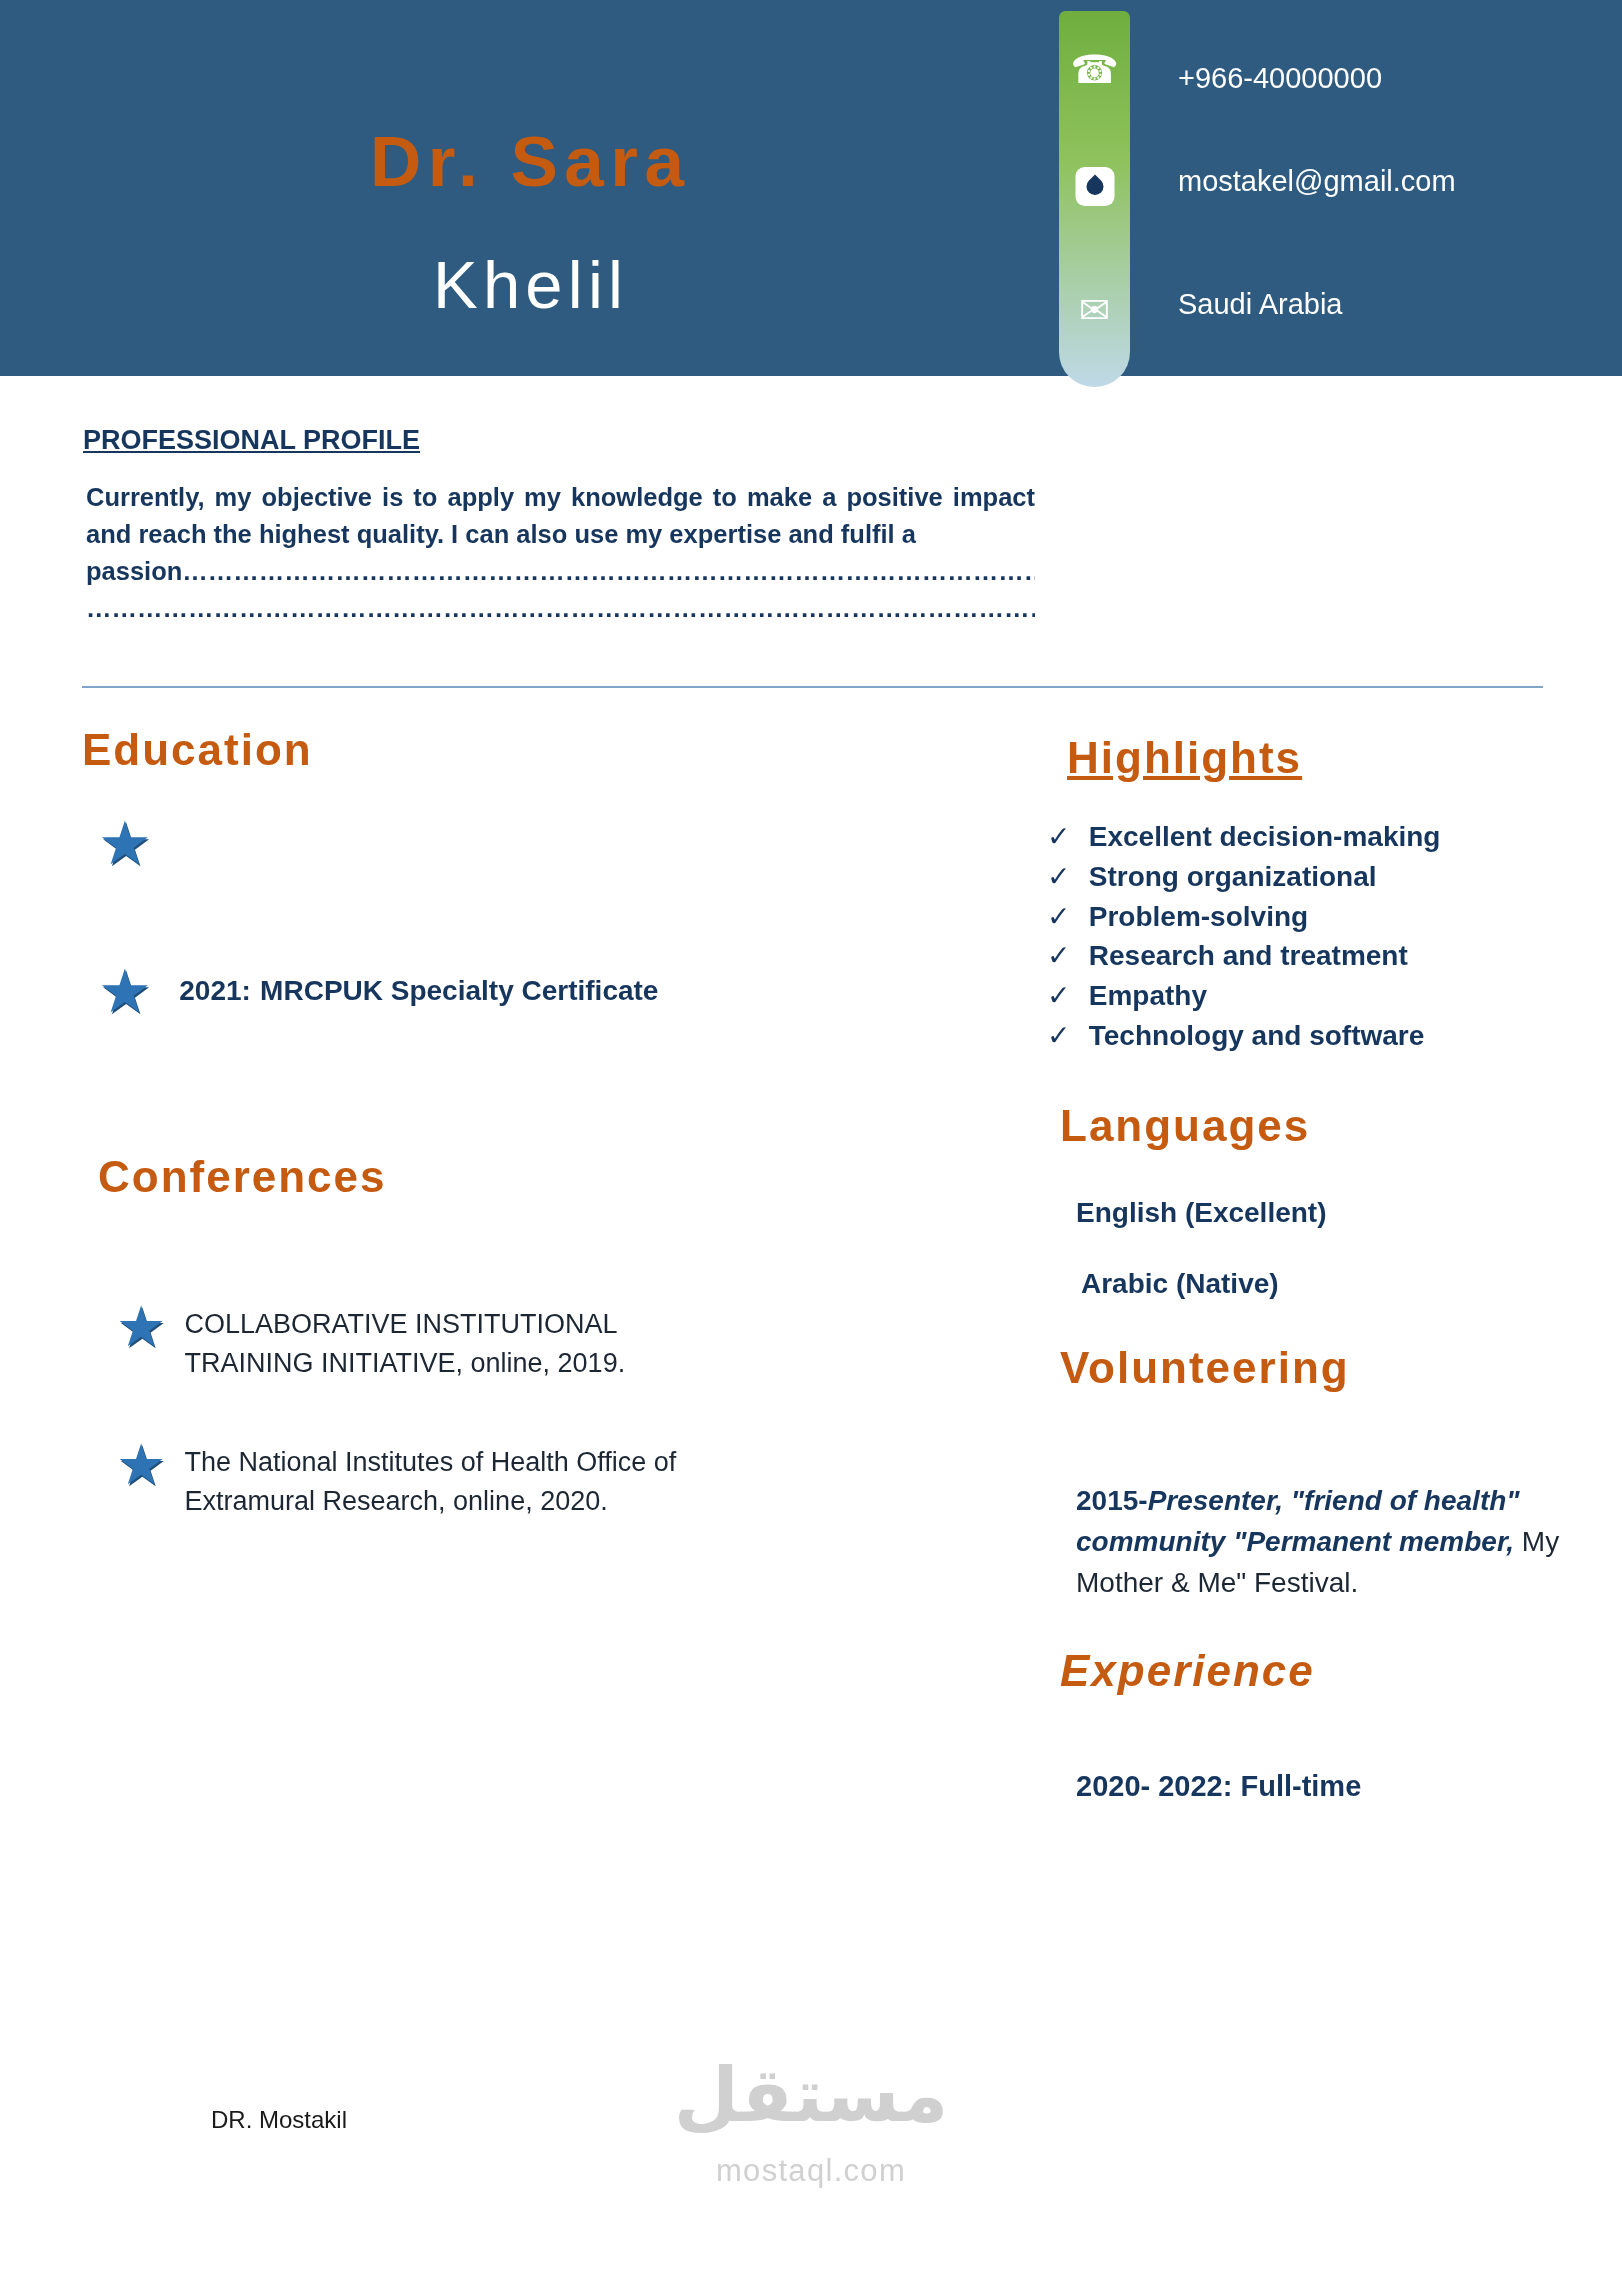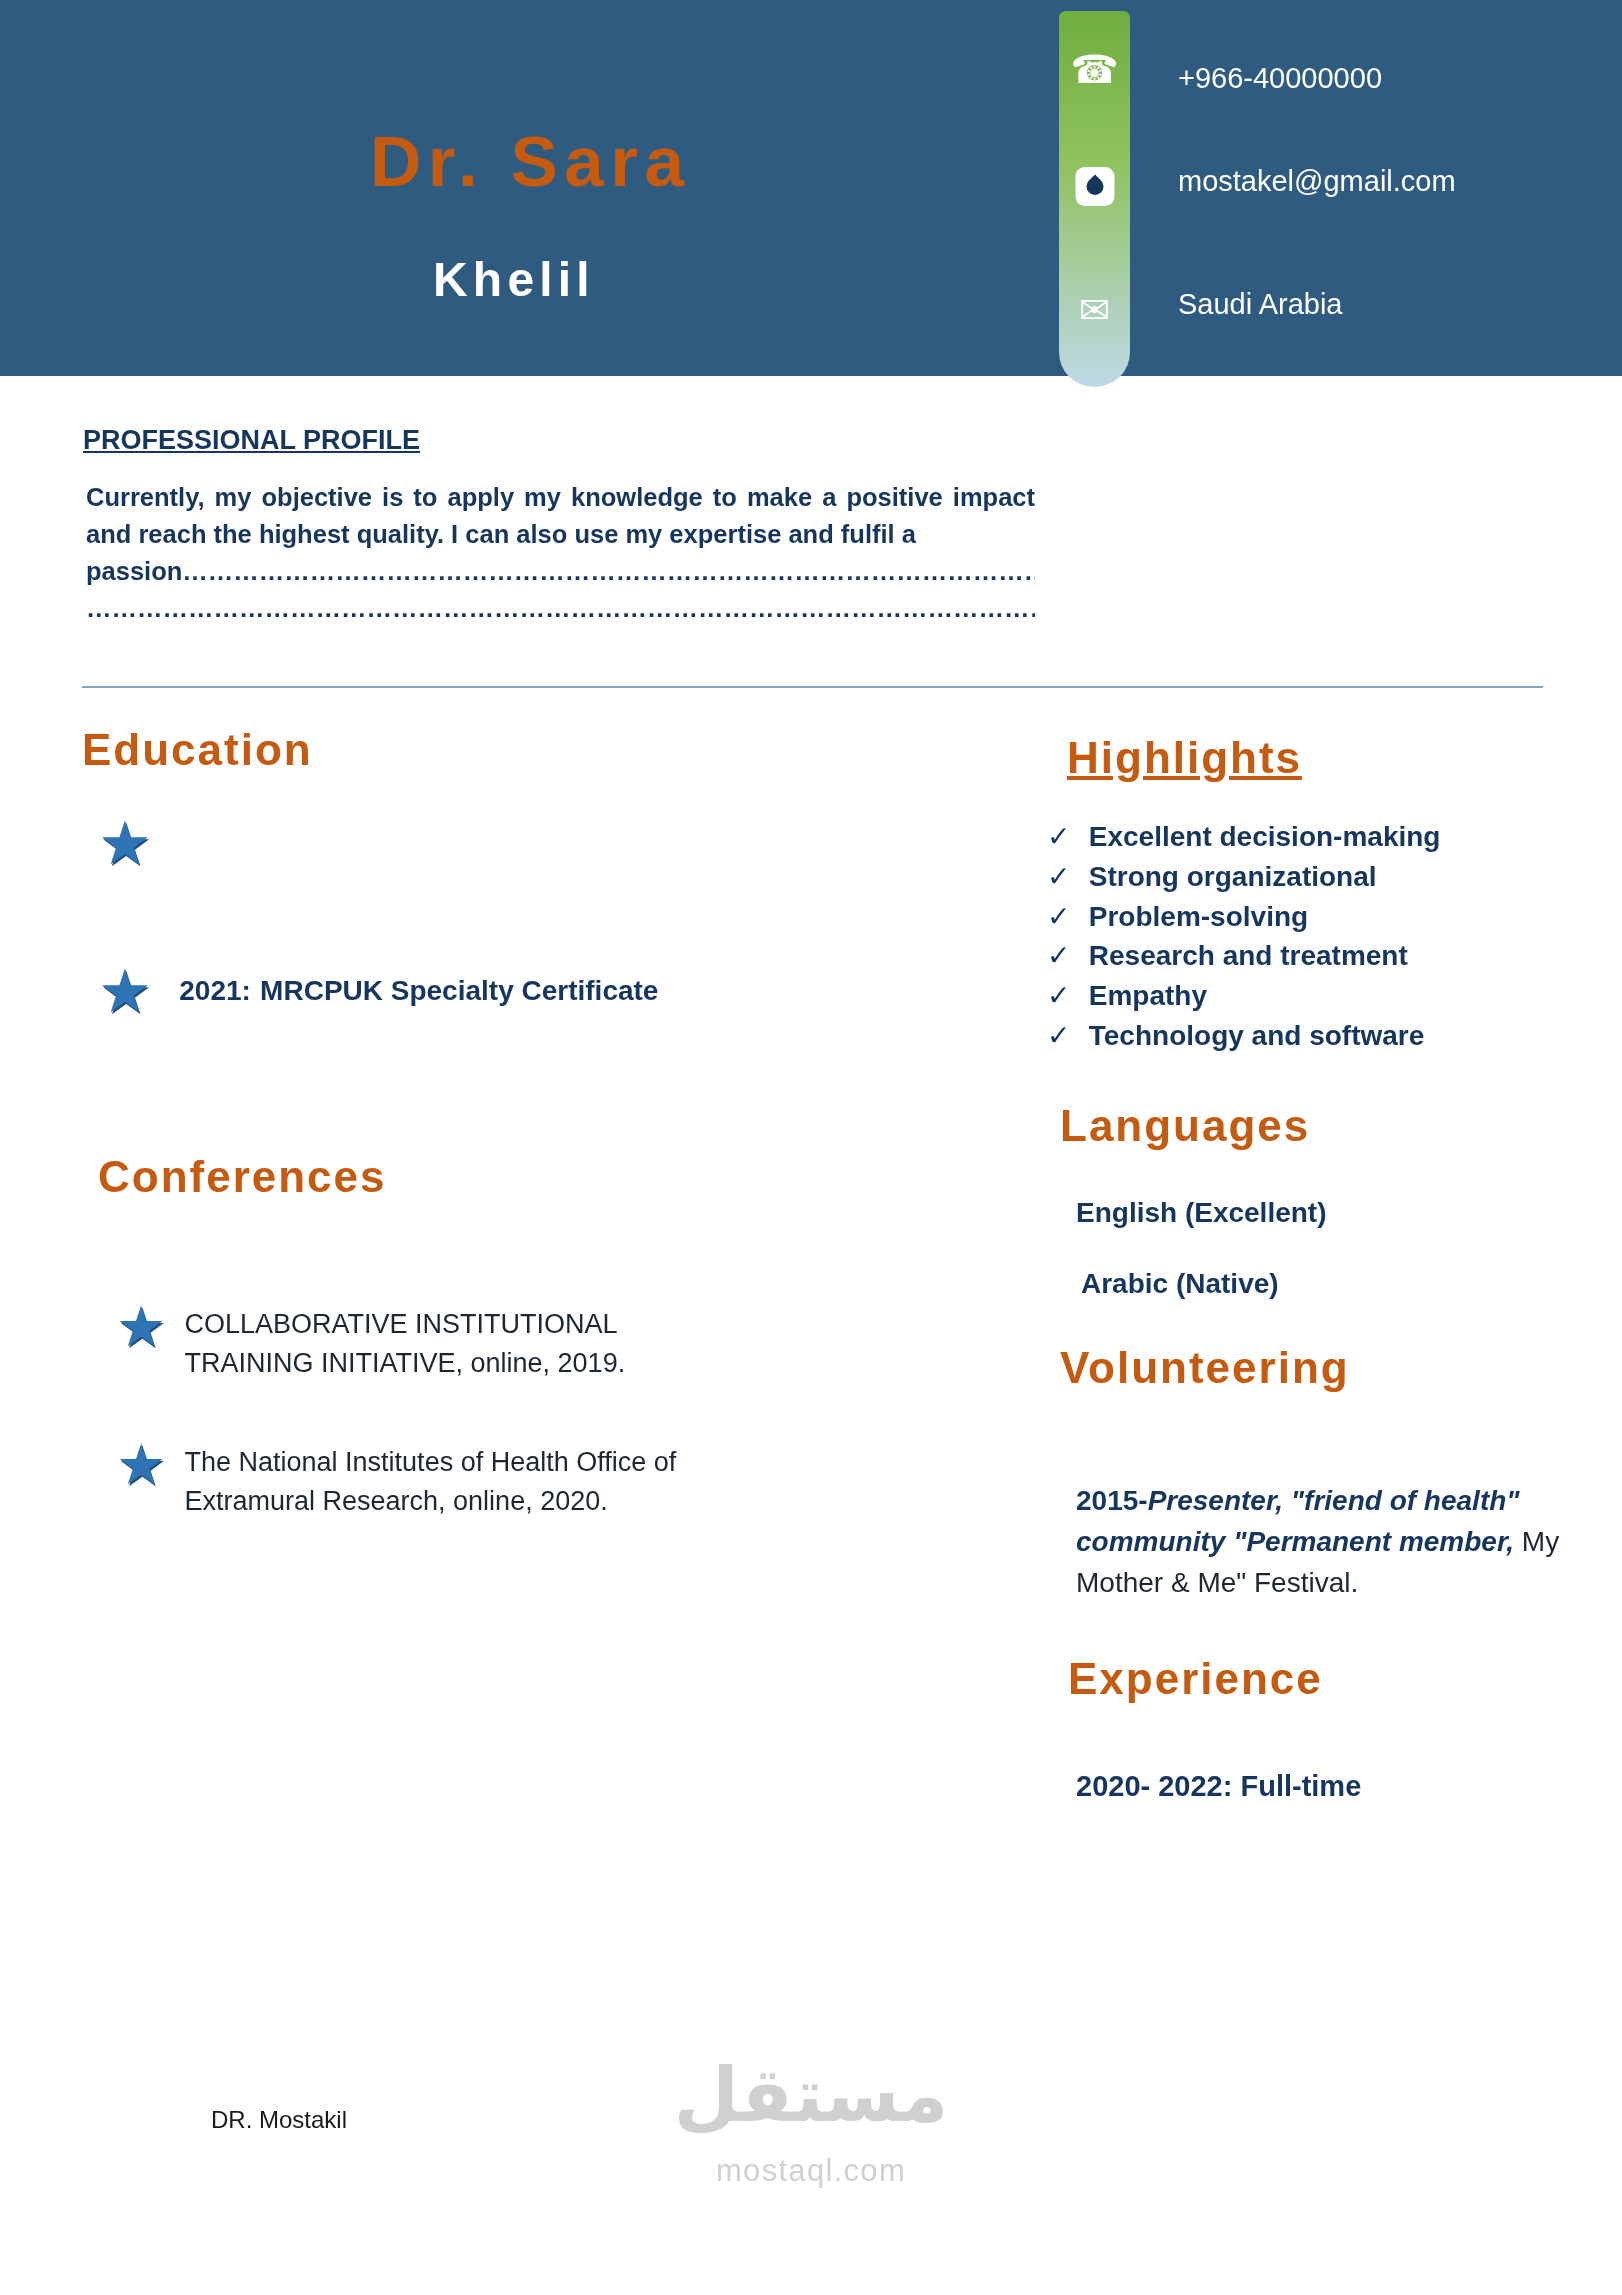--- a/index.html
+++ b/index.html
@@ -17,22 +17,22 @@
     position: absolute; left: 0; top: 0;
     width: 1622px; height: 376px;
     background: #2E5B7F;
   }
   .name-first {
     position: absolute; left: 370px; top: 121px;
     font-size: 71px; font-weight: bold;
     letter-spacing: 6.5px; color: #C55A11;
   }
   .name-last {
-    position: absolute; left: 433px; top: 252px;
-    font-size: 48px; font-weight: bold;
+    position: absolute; left: 433px; top: 246px;
+    font-size: 67px; font-weight: normal;
     letter-spacing: 5.2px; color: #ffffff;
   }
   .strip {
     position: absolute; left: 1059px; top: 10.5px;
     width: 71px; height: 376px;
     background: linear-gradient(180deg, #6FAE3E 0%, #8FC25D 40%, #BFD9E8 100%);
     border-radius: 6.5px 6.5px 35px 35px;
   }
   .strip-glyph {
     position: absolute; left: 50%; transform: translateX(-50%);
@@ -264,21 +264,21 @@
 
   <h2 class="section-h h-languages" style="margin:0;">Languages</h2>
   <div class="lang-item l0">English (Excellent)</div>
   <div class="lang-item l1">Arabic (Native)</div>
 
   <h2 class="section-h h-volunteering" style="margin:0;">Volunteering</h2>
   <div class="vol-para">
     <span class="vol-lead">2015-</span><span class="vol-emph">Presenter, "friend of health" community "Permanent member,</span><span class="vol-rest"> My Mother &amp; Me" Festival.</span>
   </div>
 
-  <h2 class="section-h h-experience" style="margin:8px;">Experience</h2>
+  <h2 class="section-h h-experience" style="margin:0;font-style:italic;">Experience</h2>
   <div class="exp-entry">2020- 2022: Full-time</div>
 
   <div class="footer-author">DR. Mostakil</div>
   <div class="wm-ar">مستقل</div>
   <div class="wm-en">mostaql.com</div>
 
 </div>
 
 
 </body></html>

